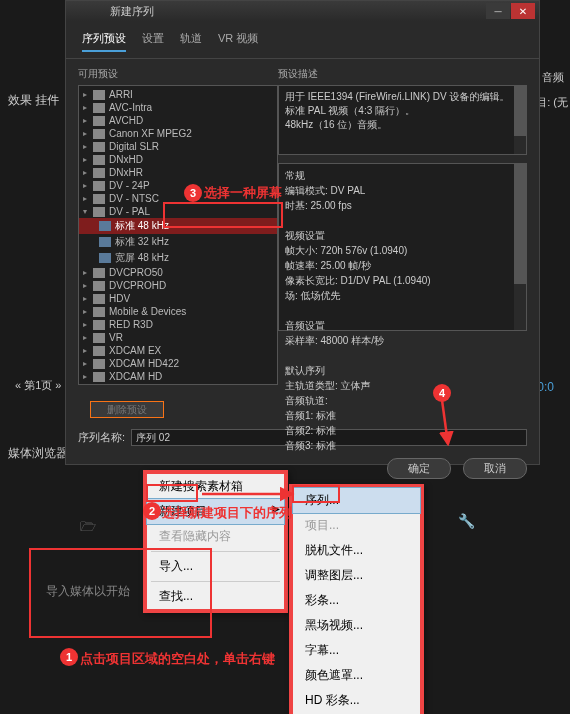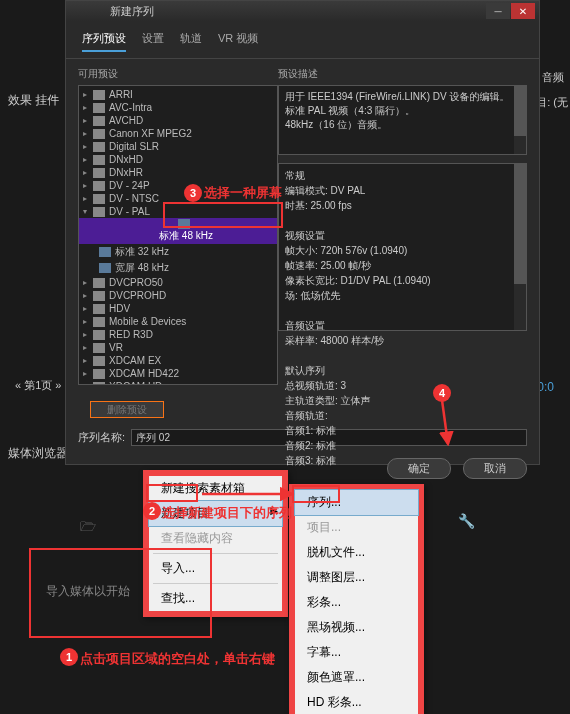--- a/index.html
+++ b/index.html
@@ -30,40 +30,40 @@
 .col-left { width: 200px; }
 .col-right { flex: 1; }
 .col-label { color: #aaa; font-size: 10px; margin-bottom: 4px; }
 .listbox { background: #1e1e1e; border: 1px solid #555; height: 300px; overflow: hidden; position: relative; }
 .descbox { background: #1e1e1e; border: 1px solid #555; min-height: 70px; padding: 4px 6px; color: #ccc; font-size: 10px; line-height: 1.4; margin-bottom: 8px; position: relative; }
 .descbox2 { background: #1e1e1e; border: 1px solid #555; height: 168px; padding: 4px 6px; color: #ccc; font-size: 10px; line-height: 1.5; position: relative; }
 
 .tree { padding: 2px 0; }
 .tree-item { display: flex; align-items: center; padding: 1px 4px; color: #bbb; font-size: 10px; cursor: pointer; }
 .tree-item.indent1 { padding-left: 20px; }
-.tree-item.selected { background: #4c1d95; color: #fff; flex-direction: column; }
+.tree-item.selected { background: #7f1d1d; color: #fff; }
 .chev { width: 8px; display: inline-block; color: #888; font-size: 8px; margin-right: 2px; }
 .folder { width: 12px; height: 10px; background: #888; margin-right: 4px; display: inline-block; }
 .preset { width: 12px; height: 10px; background: #5a7a9a; margin-right: 4px; display: inline-block; }
 .scrollbar { position: absolute; right: 0; top: 0; width: 12px; height: 100%; background: #2a2a2a; }
 .scrollthumb { position: absolute; right: 0; width: 12px; background: #555; }
 
 .red-box { position: absolute; border: 2px solid #e33; pointer-events: none; }
 .red-circle { position: absolute; width: 18px; height: 18px; border-radius: 50%; background: #e33; color: #fff; font-size: 11px; font-weight: bold; display: flex; align-items: center; justify-content: center; pointer-events: none; z-index: 100; }
 .red-text { position: absolute; color: #e33; font-size: 13px; font-weight: bold; pointer-events: none; z-index: 100; }
 
 .seq-name-row { display: flex; align-items: center; padding: 4px 12px; gap: 6px; margin-top: 8px; }
 .seq-input { flex: 1; background: #1a1a1a; border: 1px solid #555; color: #ccc; padding: 2px 4px; font-size: 10px; }
 .btn-row { display: flex; justify-content: flex-end; gap: 12px; padding: 8px 12px; }
 .pill-btn { background: #3a3a3a; border: 1px solid #666; border-radius: 10px; padding: 2px 20px; color: #ccc; font-size: 11px; cursor: pointer; }
 .small-btn { background: #3a3a3a; border: 1px solid #f97316; padding: 2px 16px; color: #777; font-size: 10px; margin-left: 12px; }
 
 
 .context-menu {
-  position: absolute; background: #f0f0f0; border: 6px solid #ef4444; font-size: 12px; color: #000;
+  position: absolute; background: #f0f0f0; border: 4px solid #ef4444; font-size: 12px; color: #000;
   box-shadow: 2px 2px 6px rgba(0,0,0,0.4);
 }
 .cm-item { padding: 4px 18px 4px 12px; white-space: nowrap; position: relative; }
 .cm-item.hl { background: #cde; border: 1px solid #7ac; margin: -1px; }
 .cm-item.disabled { color: #999; }
 .cm-sep { height: 1px; background: #ccc; margin: 2px 4px; }
 .cm-arrow { position: absolute; right: 4px; top: 4px; font-size: 10px; }
 
 .import-area { position: absolute; left: 30px; top: 555px; width: 180px; height: 80px; }
 .import-text { color: #888; font-size: 12px; margin-top: 28px; margin-left: 16px; }
@@ -232,21 +232,20 @@
         <div>视频设置</div>
         <div>帧大小: 720h 576v (1.0940)</div>
         <div>帧速率: 25.00 帧/秒</div>
         <div>像素长宽比: D1/DV PAL (1.0940)</div>
         <div>场: 低场优先</div>
         <br>
         <div>音频设置</div>
         <div>采样率: 48000 样本/秒</div>
         <br>
         <div>默认序列</div>
-        <div>总视频轨道: 3</div>
         <div>主轨道类型: 立体声</div>
         <div>音频轨道:</div>
         <div>音频1: 标准</div>
         <div>音频2: 标准</div>
         <div>音频3: 标准</div>
         <div class="scrollbar">
             <div class="scrollthumb" style="top:0;height:120px"></div>
           </div>
       </div>
     </div>

